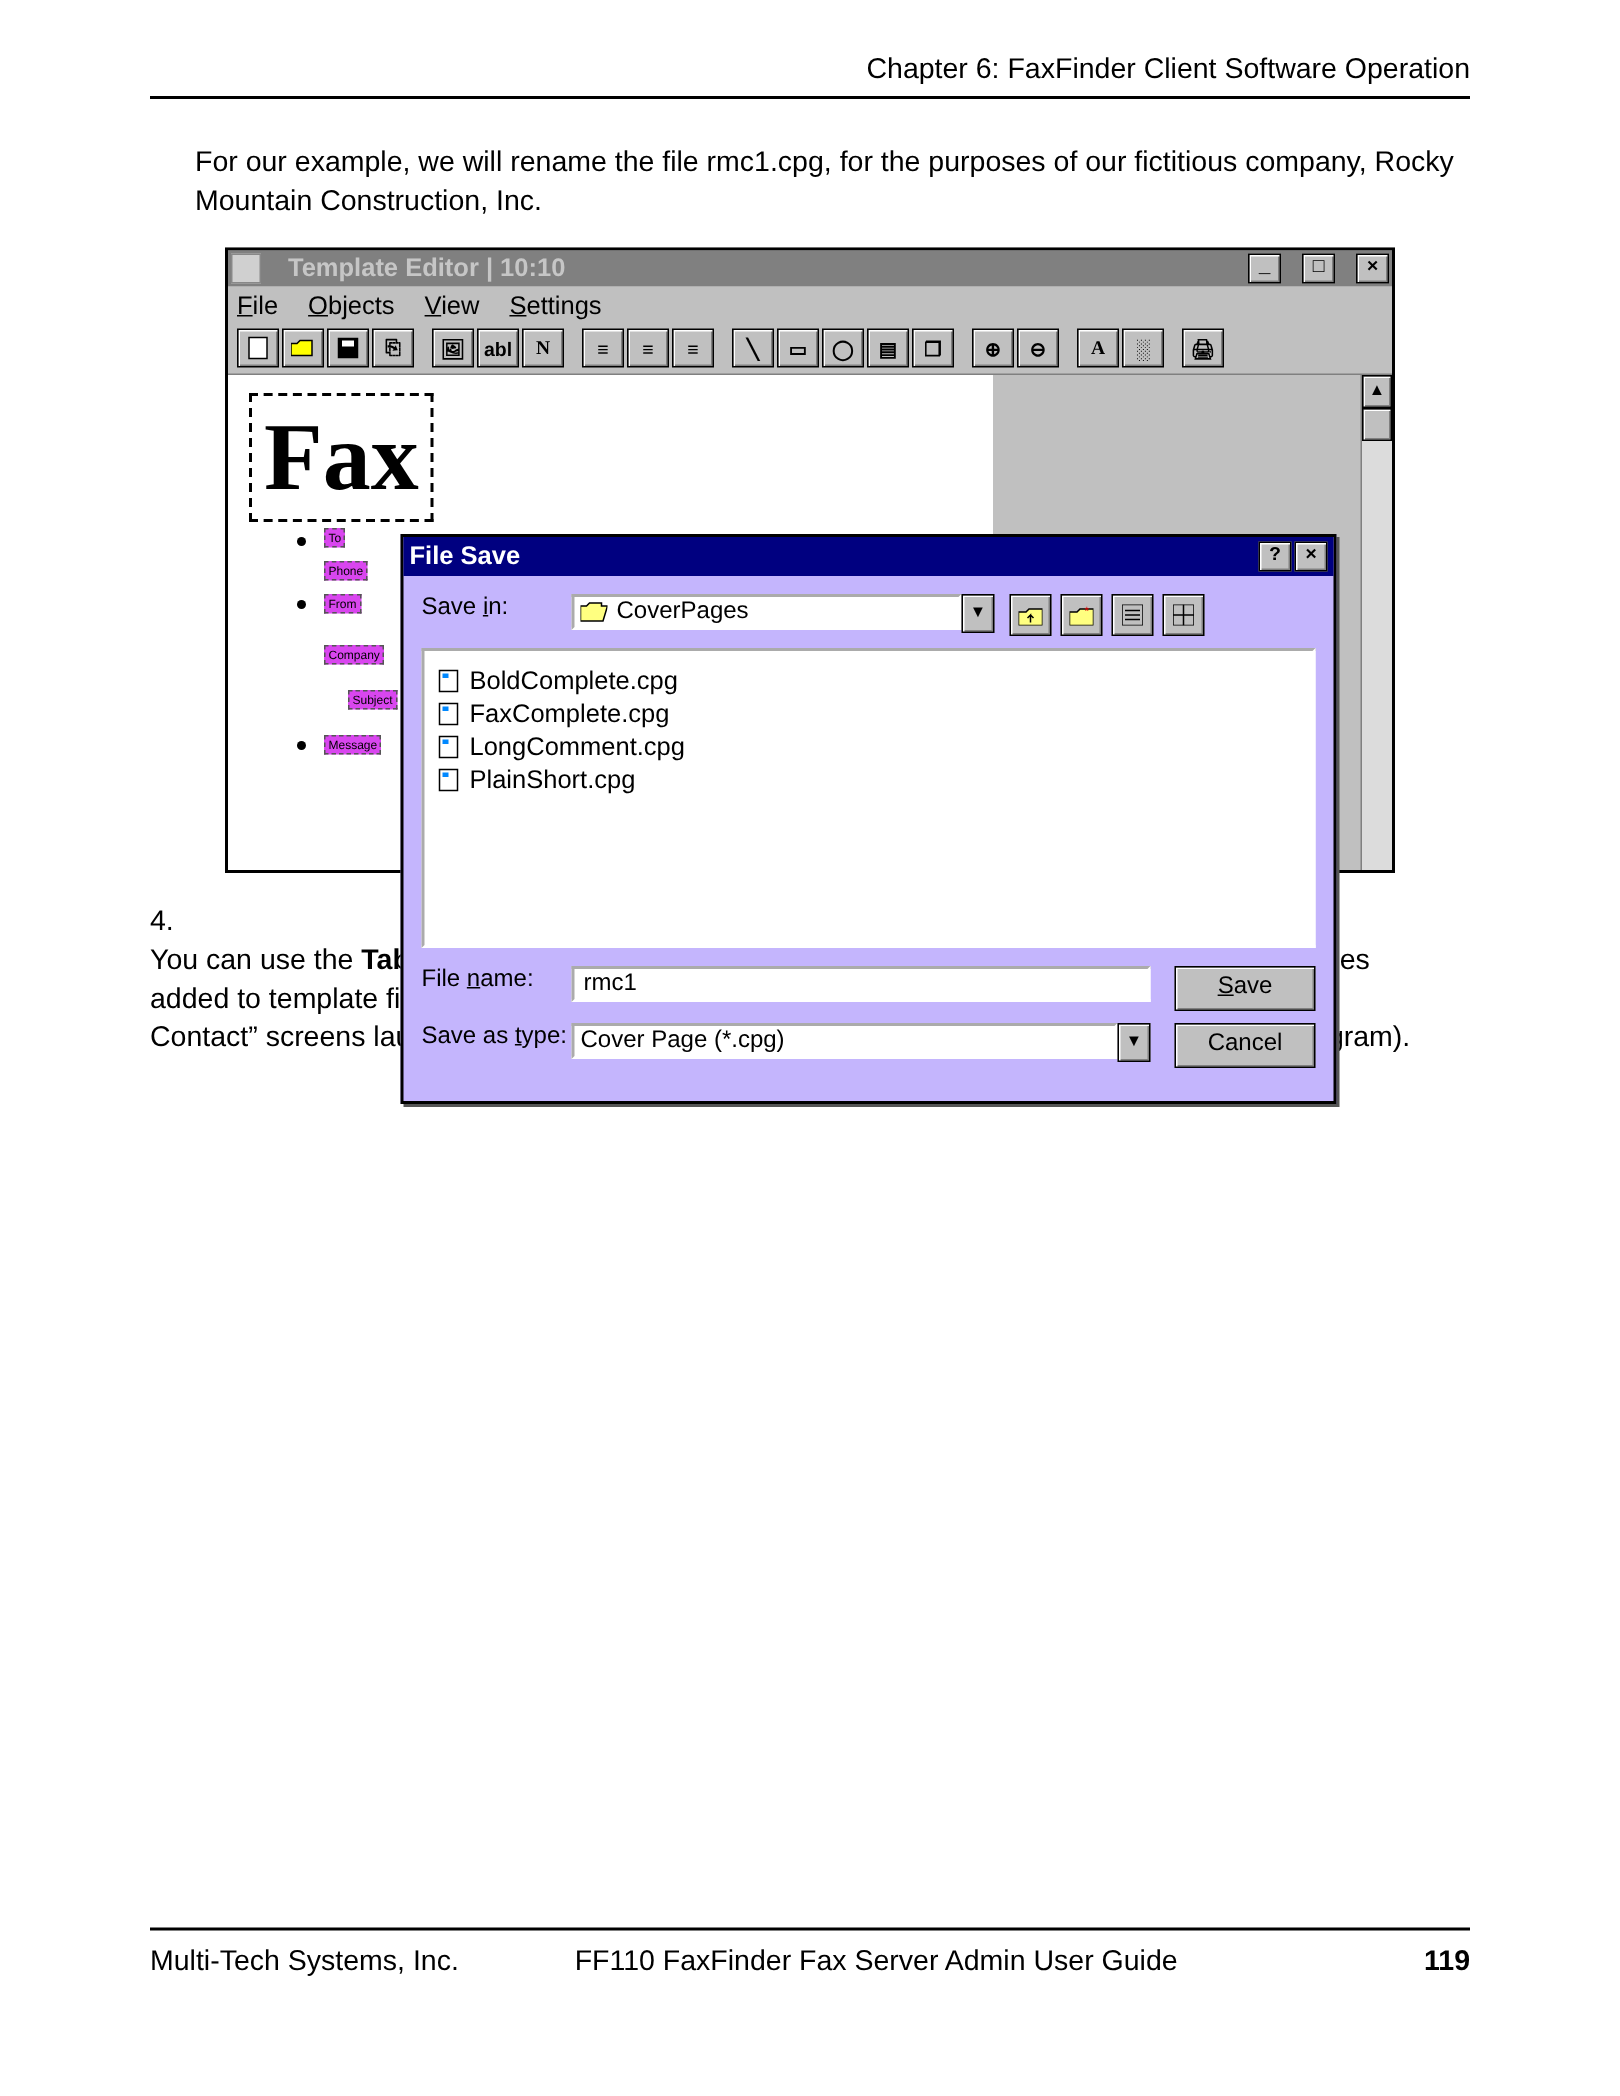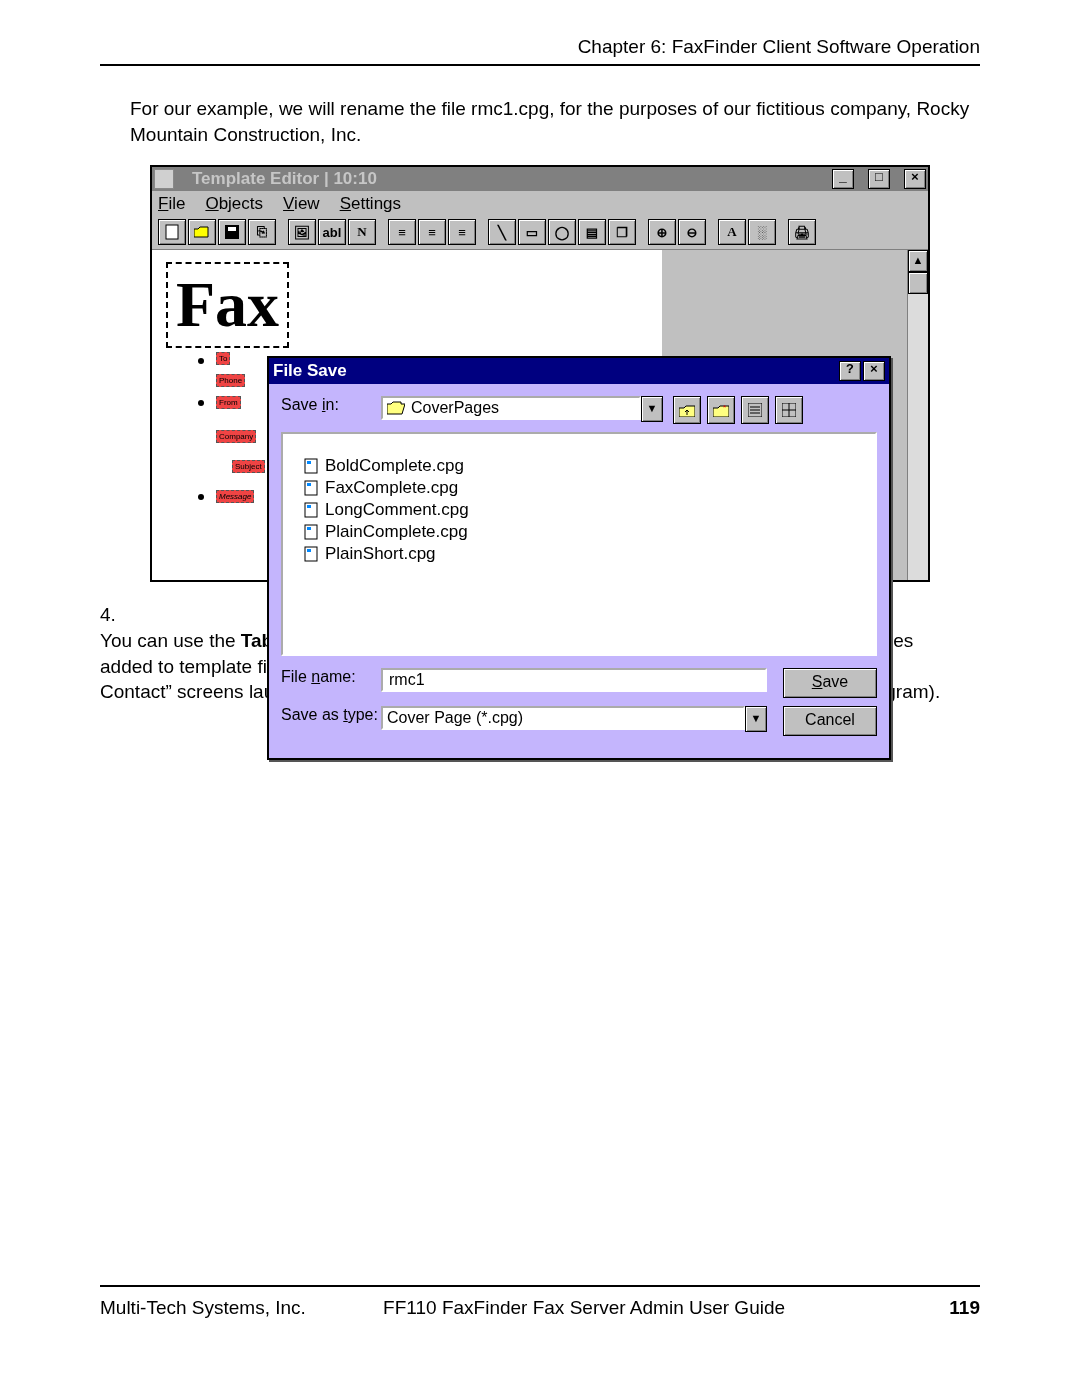--- a/index.html
+++ b/index.html
@@ -150,21 +150,21 @@
     font-family: "Times New Roman", serif;
     font-weight: bold;
     font-size: 64px;
   }
   .field {
     position: absolute;
     border: 1px dashed #555;
     font-size: 8px;
     font-family: Arial, sans-serif;
     padding: 1px 2px;
-    background: #ef4444;
+    background: #d946ef;
     white-space: nowrap;
   }
   .bullet {
     position: absolute;
     width: 6px; height: 6px;
     background: #000;
     border-radius: 50%;
   }
 
   
@@ -222,21 +222,21 @@
     text-align:center;
     line-height:22px;
     font-size:11px;
   }
   .nav-btns { display:flex; margin-left:10px; gap:6px;}
   .nav-btn { width:26px;height:26px;background:#c0c0c0;border:1px solid #000;box-shadow: inset 1px 1px 0 #fff, inset -1px -1px 0 #808080;display:flex;align-items:center;justify-content:center;}
   .file-list {
     border: 2px inset #fff;
     background: #fff;
     height: 180px;
-    padding: 20px;
+    padding: 8px;
   }
   .file-list .item { display:flex;align-items:center;margin:2px 0;font-size:17px;}
   .file-list .cpg-icon { width:16px;height:16px;margin-right:6px;display:inline-block;}
   .text-input { flex:1;font-family:inherit;font-size:16px;border:none;outline:none;background:transparent; }
   .btn {
     width: 92px; height:28px;
     background:#c0c0c0;
     border:1px solid #000;
     box-shadow: inset 1px 1px 0 #fff, inset -1px -1px 0 #808080;
     text-align:center;
@@ -336,21 +336,21 @@
         <div class="canvas">
           <div class="fax-box">Fax</div>
           <span class="bullet" style="left:46px;top:108px;"></span>
           <span class="field" style="left:64px;top:102px;">To</span>
           <span class="field" style="left:64px;top:124px;">Phone</span>
           <span class="bullet" style="left:46px;top:150px;"></span>
           <span class="field" style="left:64px;top:146px;">From</span>
           <span class="field" style="left:64px;top:180px;">Company</span>
           <span class="field" style="left:80px;top:210px;">Subject</span>
           <span class="bullet" style="left:46px;top:244px;"></span>
-          <span class="field" style="left:64px;top:240px;font-style:italic;">Message</span>
+          <span class="field" style="left:64px;top:240px;">Message</span>
         </div>
         <div class="canvas-right"></div>
         <div class="vscroll">
           <div class="arrow">▲</div>
           <div class="thumb"></div>
           <div class="track"></div>
         </div>
       </div>
 
       <div class="save-dialog">
@@ -433,29 +433,20 @@
                 </span>
                 <span>LongComment.cpg</span>
               </div>
             <div class="item">
                 <span class="cpg-icon">
                   <svg width="16" height="16">
                     <rect x="2" y="1" width="12" height="14" fill="#fff" stroke="#000"></rect>
                     <rect x="4" y="3" width="4" height="3" fill="#08f"></rect>
                   </svg>
                 </span>
-                <span>PlainComplete.cpg</span>
-              </div>
-            <div class="item">
-                <span class="cpg-icon">
-                  <svg width="16" height="16">
-                    <rect x="2" y="1" width="12" height="14" fill="#fff" stroke="#000"></rect>
-                    <rect x="4" y="3" width="4" height="3" fill="#08f"></rect>
-                  </svg>
-                </span>
                 <span>PlainShort.cpg</span>
               </div>
           </div>
 
           <div class="row" style="margin-top:12px;">
             <span class="lbl"><span>File </span><span style="text-decoration:underline;">n</span><span>ame:</span></span>
             <div class="sunken" style="flex:1;display:flex;">
               <input class="text-input" value="rmc1" style="">
             </div>
             <div class="btn"><span style="text-decoration:underline;">S</span><span>ave</span></div>

